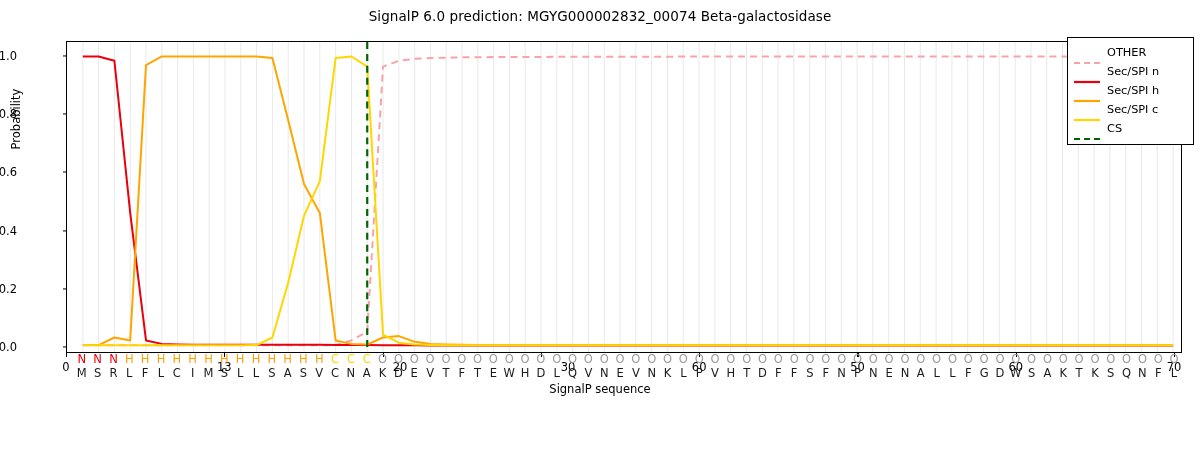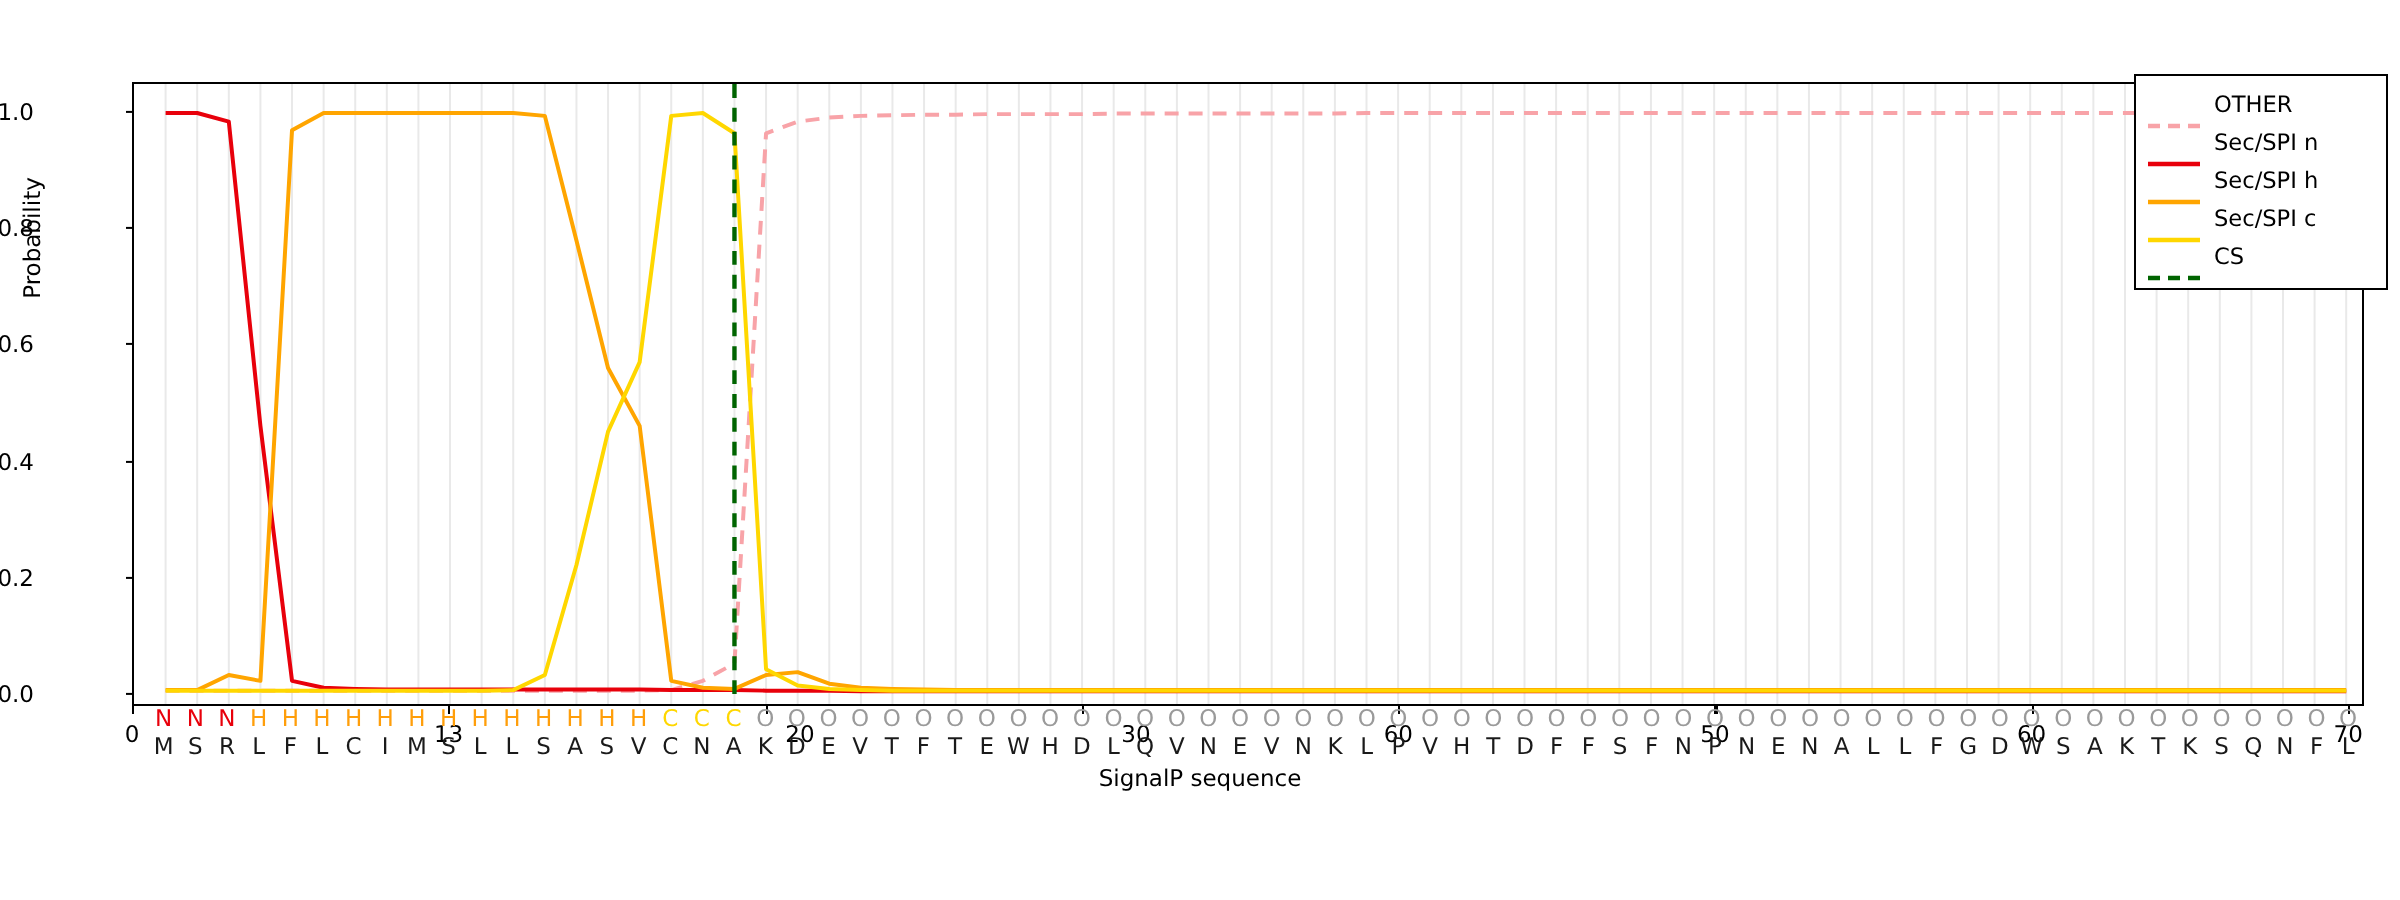--- a/index.html
+++ b/index.html
@@ -53,20 +53,21 @@
   }
   .legrow{display:flex;align-items:center;height:19px;}
   .legline{width:26px;height:0;margin-right:7px;flex:0 0 26px;}
   .legtext{font-size:11.3px;color:#000;white-space:nowrap;}
 </style>
 </head>
 <body>
 
 <div id="fig">
 
+  <div id="title">SignalP 6.0 prediction: MGYG000002832_00074 Beta-galactosidase</div>
 
   <div id="ylabel">Probability</div>
   <div id="yticklabels">
       <div class="ytick" style="top: 347.168px;">0.0</div>
       <div class="ytickmark" style="top: 347.168px;"></div>
       <div class="ytick" style="top: 288.85px;">0.2</div>
       <div class="ytickmark" style="top: 288.85px;"></div>
       <div class="ytick" style="top: 230.533px;">0.4</div>
       <div class="ytickmark" style="top: 230.533px;"></div>
       <div class="ytick" style="top: 172.215px;">0.6</div>

